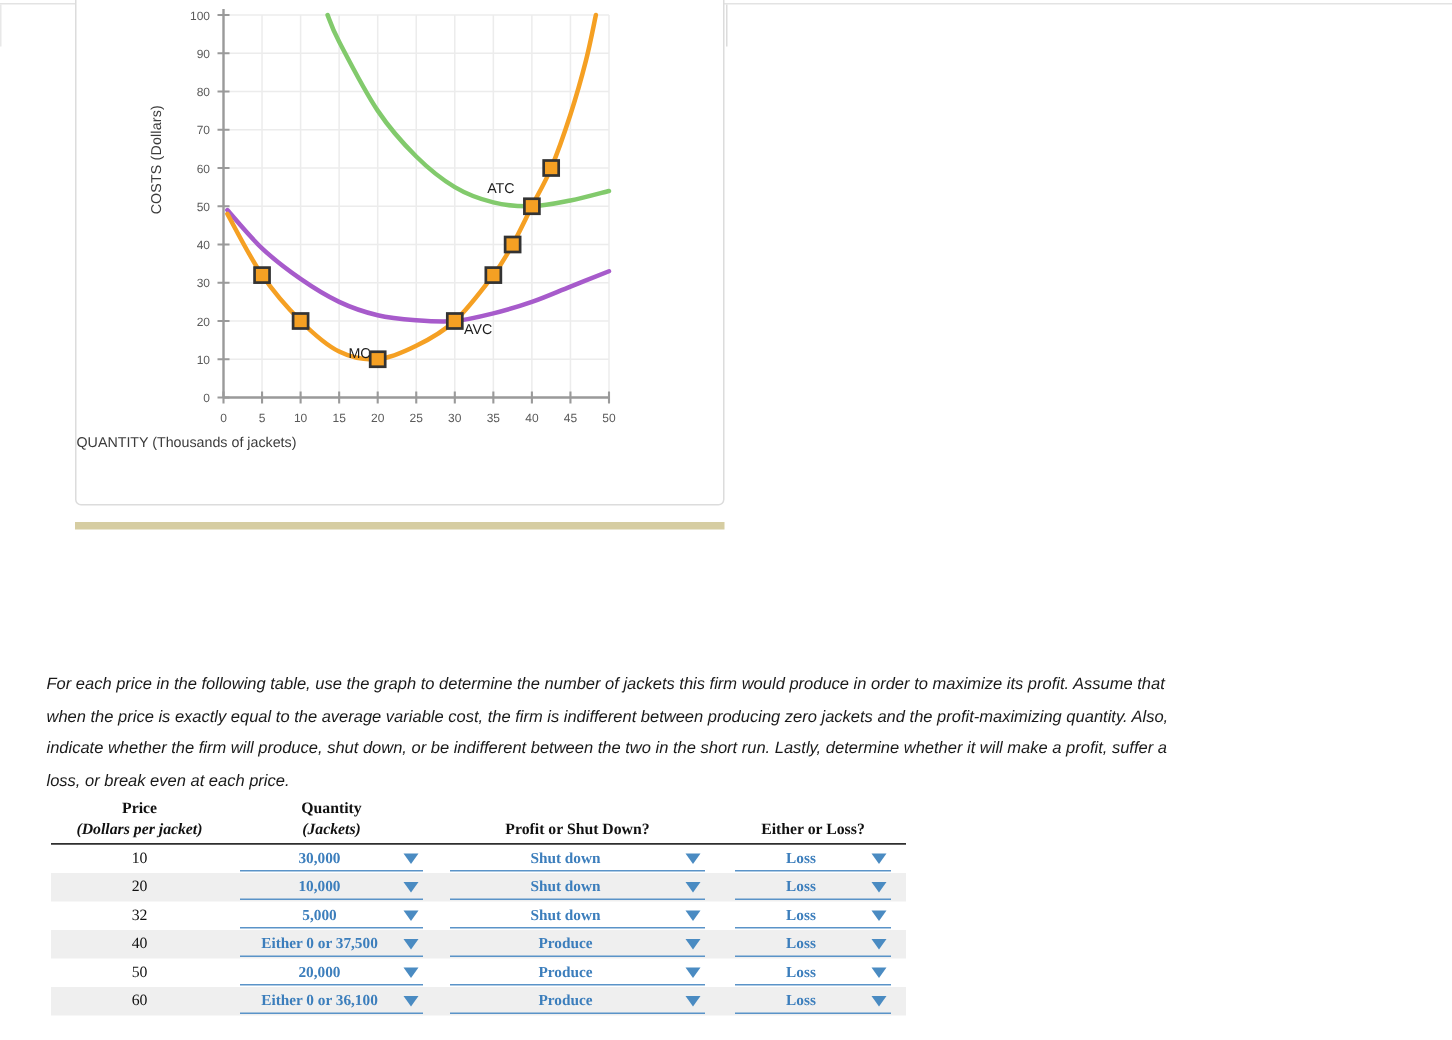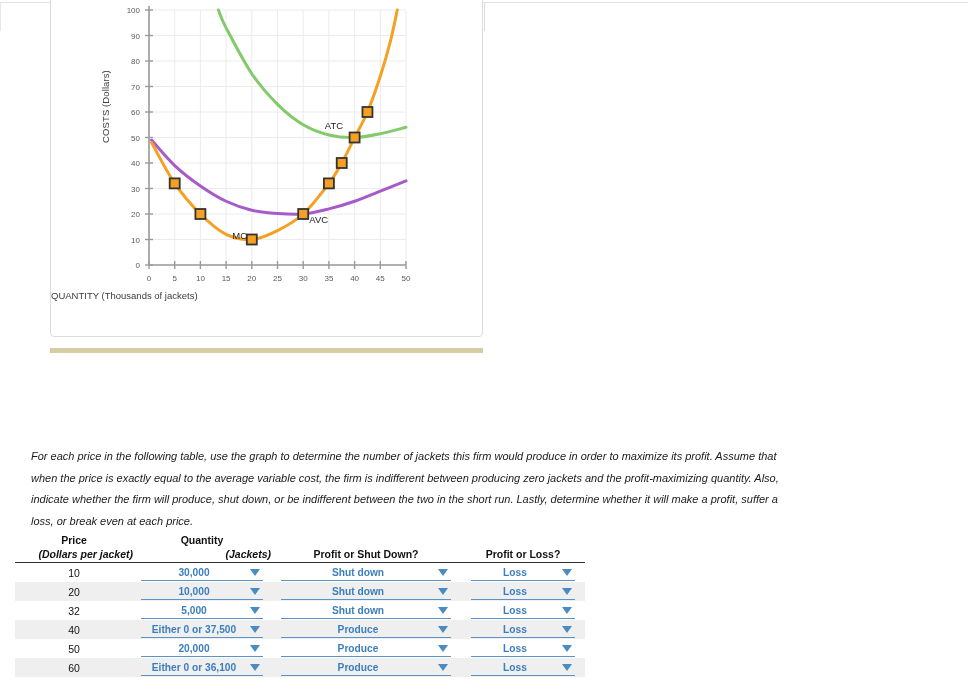--- a/index.html
+++ b/index.html
@@ -101,35 +101,35 @@
     font-size: 11px;
     font-style: italic;
     color: #1a1a1a;
     line-height: 21.5px;
     font-family: "Liberation Sans", sans-serif;
   }
 
   
   .answer-table {
     position: absolute;
-    left: 15px; top: 533px;
+    left: 34px; top: 533px;
     width: 570px;
     border-collapse: collapse;
-    font-family: Liberation Sans, sans-serif;
+    font-family: Liberation Serif, serif;
   }
   .answer-table th {
     padding: 0;
     vertical-align: bottom;
     font-weight: bold;
     font-size: 10.5px;
     color: #111111;
     text-align: center;
   }
   .hdr-main { display: block; line-height: 14px; }
-  .hdr-sub  { display: block; line-height: 14px; font-style: italic; text-align: right; }
+  .hdr-sub  { display: block; line-height: 14px; font-style: italic; }
   .hdr-row th { border-bottom: 1.6px solid #2f2f2f; padding-bottom: 1px; }
 
   .col-price { width: 118px; }
   .col-qty   { width: 138px; }
   .col-psd   { width: 190px; }
   .col-pol   { width: 124px; }
 
   .answer-table td {
     padding: 0;
     height: 19px;
@@ -289,21 +289,21 @@
       <th>
         <span class="hdr-main">Quantity</span>
         <span class="hdr-sub">(Jackets)</span>
       </th>
       <th>
         <span class="hdr-main"></span>
         <span class="hdr-main">Profit or Shut Down?</span>
       </th>
       <th>
         <span class="hdr-main"></span>
-        <span class="hdr-main">Profit or Loss?</span>
+        <span class="hdr-main">Either or Loss?</span>
       </th>
     </tr>
   </thead>
   <tbody id="table-body">
       <tr>
         <td>10</td>
         <td><div class="dropdown dd-qty"><span class="dd-value">30,000</span><span class="dd-caret"></span></div></td>
         <td><div class="dropdown dd-psd"><span class="dd-value">Shut down</span><span class="dd-caret"></span></div></td>
         <td><div class="dropdown dd-pol"><span class="dd-value">Loss</span><span class="dd-caret"></span></div></td>
       </tr>

